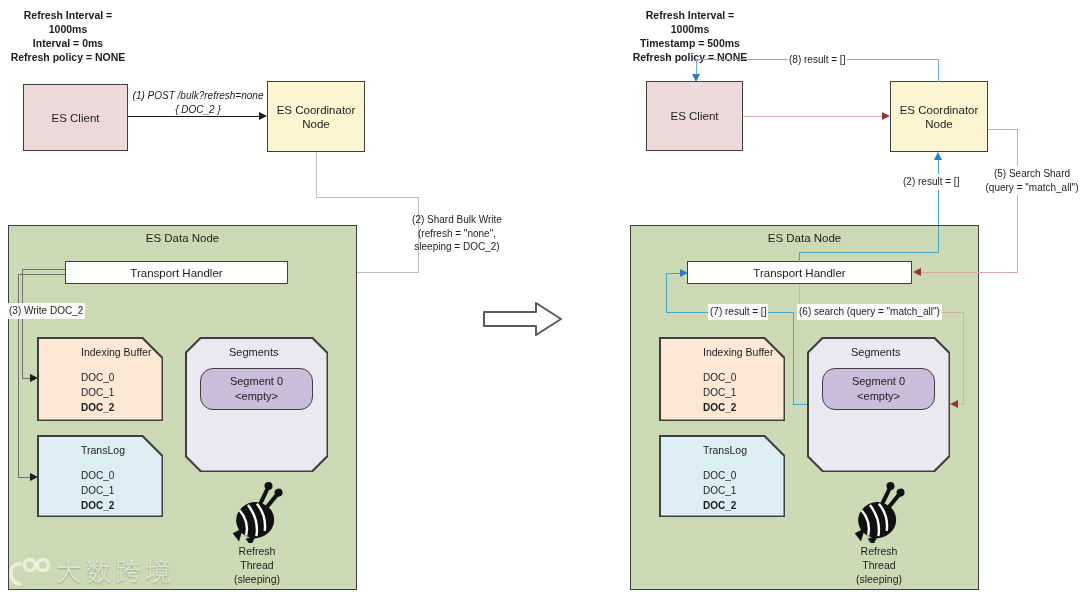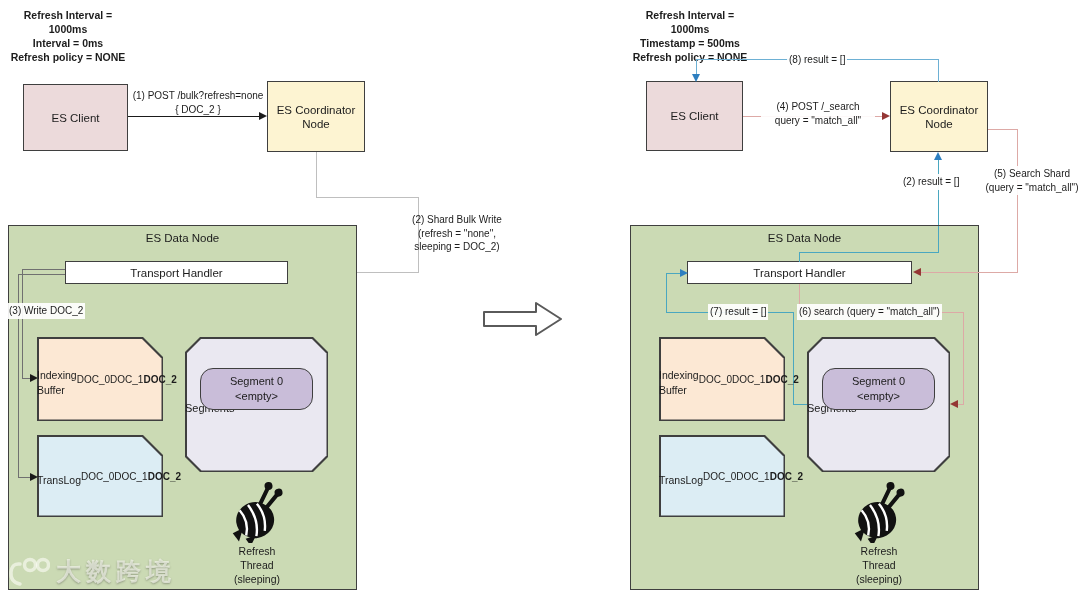--- a/index.html
+++ b/index.html
@@ -35,35 +35,35 @@
     position:absolute;font-size:10.5px;font-weight:700;line-height:14px;text-align:center;
   }
   .datanode{position:absolute;background:#cbdab4;border:1.5px solid #3f3f3f;box-sizing:border-box;}
   .dn-title{position:absolute;width:100%;top:6px;text-align:center;font-size:11.5px;}
   .transport{background:#ffffff;font-size:11.5px;}
   .cham{position:absolute;}
   .cham .edge{position:absolute;inset:0;background:#3f3f3f;}
   .cham .fill{position:absolute;inset:1.5px;}
   .cut-tr .edge,.cut-tr .fill{clip-path:polygon(0 0,calc(100% - 20px) 0,100% 20px,100% 100%,0 100%);}
   .oct .edge,.oct .fill{clip-path:polygon(15px 0,calc(100% - 15px) 0,100% 15px,100% calc(100% - 15px),calc(100% - 15px) 100%,15px 100%,0 calc(100% - 15px),0 15px);}
-  .cham .content{position:absolute;inset:0;display:flex;flex-direction:row;align-items:center;font-size:10px;line-height:15px;}
+  .cham .content{position:absolute;inset:0;display:flex;flex-direction:column;font-size:10px;line-height:15px;margin-left:44px;}
   .cham .title{font-size:10.5px;margin-top:8px;}
   .doc{font-size:10px;line-height:15px;}
   .doc.b{font-weight:700;}
   .seg0{
     position:absolute;background:#c9bdd9;border:1.5px solid #3f3f3f;border-radius:13px;box-sizing:border-box;
     display:flex;flex-direction:column;align-items:center;justify-content:center;
     font-size:11px;line-height:15px;
   }
   .thread{position:absolute;font-size:10.5px;line-height:14px;text-align:center;}
   .wm{
     position:absolute;left:6px;top:554px;display:flex;align-items:center;gap:6px;
     color:rgba(252,252,246,0.62);
   }
-  .wm .t{font-size:25px;font-weight:700;letter-spacing:5px;text-shadow:0 1px 2px rgba(80,85,70,0.45);}
+  .wm .t{font-size:25px;font-weight:400;letter-spacing:5px;text-shadow:0 1px 2px rgba(80,85,70,0.45);}
 </style>
 </head>
 <body>
 
 <div id="stage">
 
   <div class="hdr" style="left:5px;top:8px;width:126px;">
     <div>Refresh Interval = 1000ms</div>
     <div>Interval = 0ms</div>
     <div>Refresh policy = NONE</div>
@@ -73,21 +73,21 @@
     <div>ES Client</div>
   </div>
 
   <div class="box" style="left:267px;top:81px;width:98px;height:71px;background:#fdf4d2;">
     <div>ES Coordinator</div>
     <div>Node</div>
   </div>
 
   <div class="hline" style="left:128px;top:116px;width:131px;background:#1a1a1a;"></div>
   <div class="arr right" style="left:259px;top:112px;"></div>
-  <div class="chip clear" style="left:128px;top:88px;width:136px;">
+  <div class="chip clear" style="left:128px;top:88px;width:136px;font-style:italic;">
     <div>(1) POST /bulk?refresh=none</div>
     <div>{ DOC_2 }</div>
   </div>
 
   <div class="vline" style="left:316px;top:152px;height:46px;background:#bfbfbf;"></div>
   <div class="hline" style="left:316px;top:197px;width:103px;background:#bfbfbf;"></div>
   <div class="vline" style="left:418px;top:197px;height:76px;background:#bfbfbf;"></div>
   <div class="hline" style="left:296px;top:272px;width:123px;background:#bfbfbf;"></div>
   <div class="arr left" style="left:289px;top:268px;"></div>
   <div class="chip clear" style="left:396px;top:212px;width:118px;">
@@ -194,24 +194,20 @@
   <div class="vline" style="left:938px;top:59px;height:23px;background:#6db0d4;"></div>
   <div class="hline" style="left:696px;top:59px;width:243px;background:#6db0d4;"></div>
   <div class="vline" style="left:696px;top:59px;height:16px;background:#6db0d4;"></div>
   <div class="arr blue down" style="left:692px;top:74px;"></div>
   <div class="chip" style="left:787px;top:52px;">
     <div>(8) result = []</div>
   </div>
 
   <div class="hline" style="left:743px;top:116px;width:140px;background:#dda9a6;"></div>
   <div class="arr red right" style="left:882px;top:112px;"></div>
-  <div class="chip" style="left:761px;top:99px;width:110px;">
-    <div>(4) POST /_search</div>
-    <div>query = "match_all"</div>
-  </div>
 
   <div class="hline" style="left:988px;top:129px;width:30px;background:#dda9a6;"></div>
   <div class="vline" style="left:1017px;top:129px;height:144px;background:#dda9a6;"></div>
   <div class="hline" style="left:920px;top:272px;width:98px;background:#dda9a6;"></div>
   <div class="arr red left" style="left:913px;top:268px;"></div>
   <div class="chip" style="left:981px;top:166px;width:98px;">
     <div>(5) Search Shard</div>
     <div>(query = "match_all")</div>
   </div>
 

